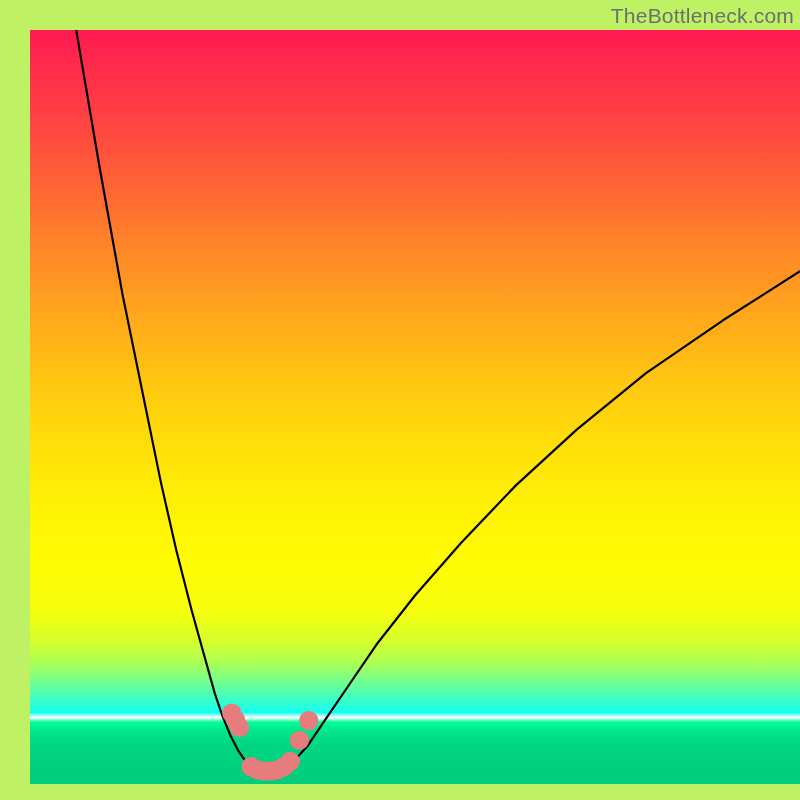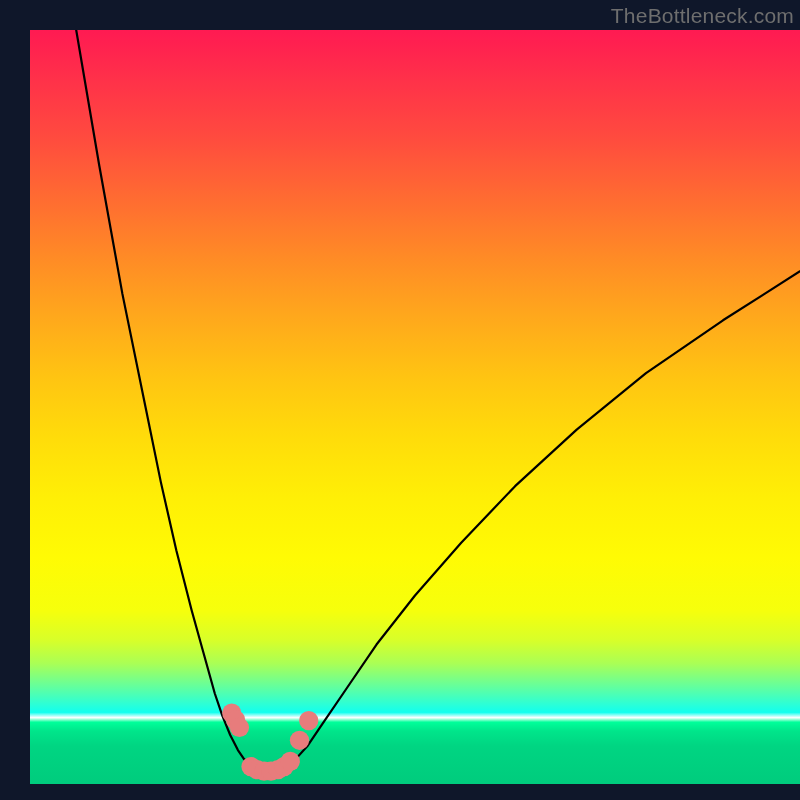--- a/index.html
+++ b/index.html
@@ -8,21 +8,21 @@
     width: 800px;
     height: 800px;
     overflow: hidden;
     background: #000;
     font-family: Arial, Helvetica, sans-serif;
   }
   .frame {
     position: absolute;
     left: 0; top: 0;
     width: 800px; height: 800px;
-    background: #0f172a;
+    background: #bef264;
   }
   .plot {
     position: absolute;
     left: 30px;
     top: 30px;
     width: 770px;
     height: 754px;
     background: linear-gradient(to bottom,
       #ff1a52 0%,
       #ff2f4a 6%,

